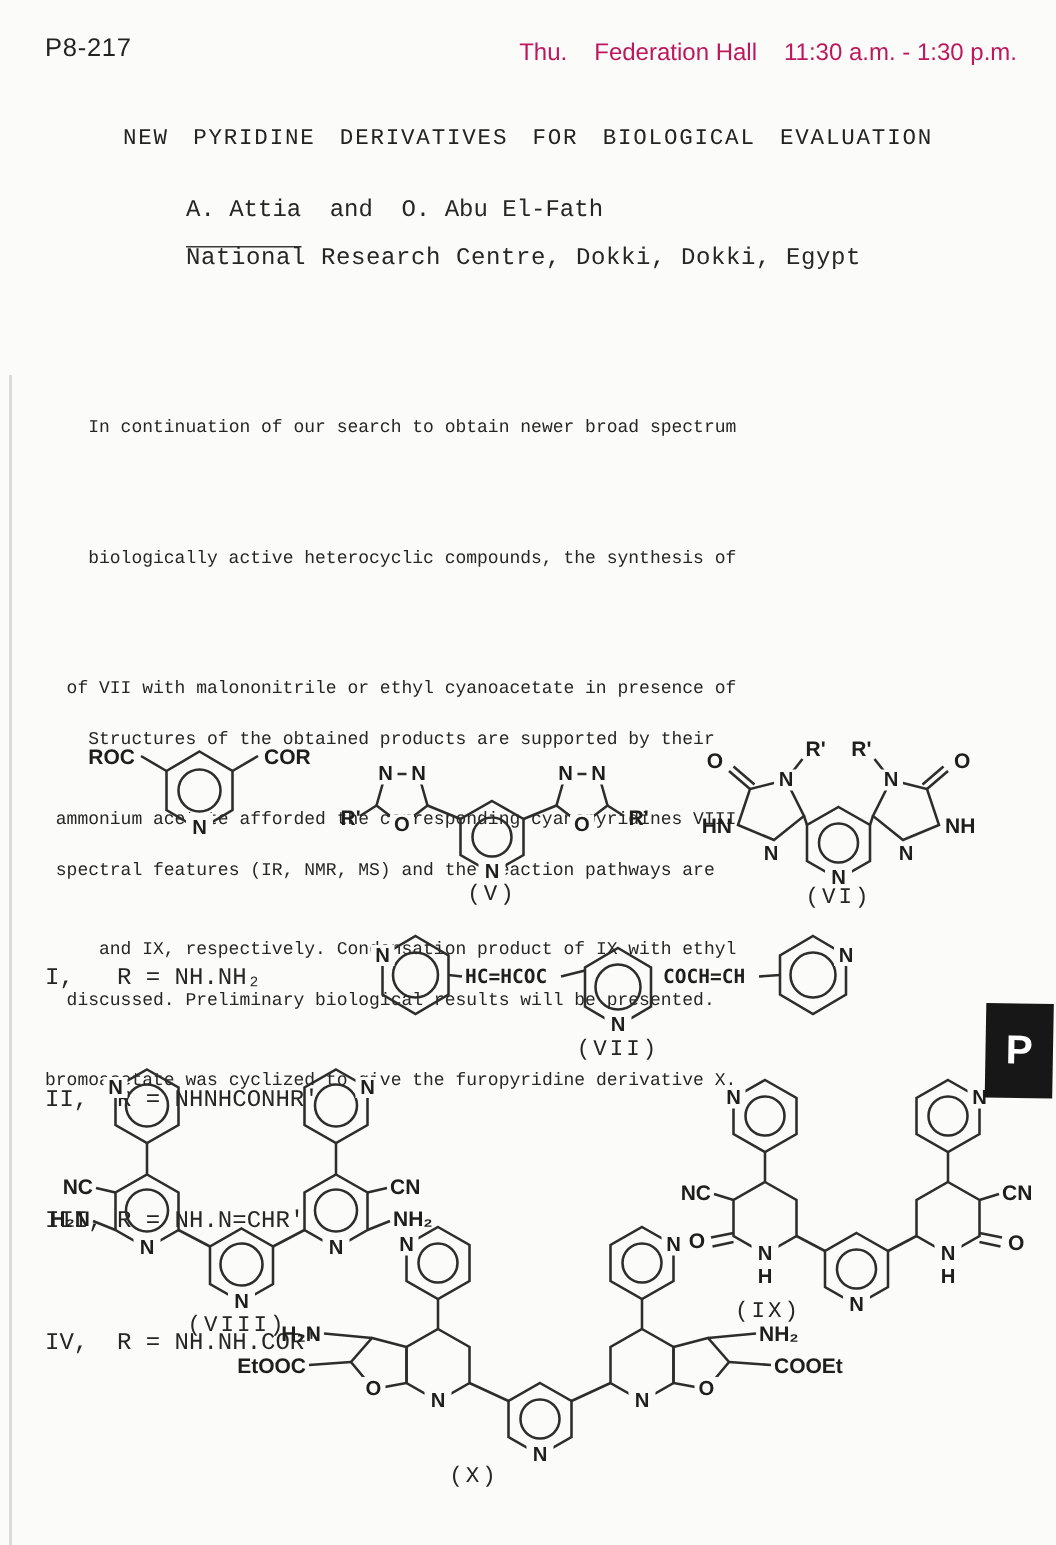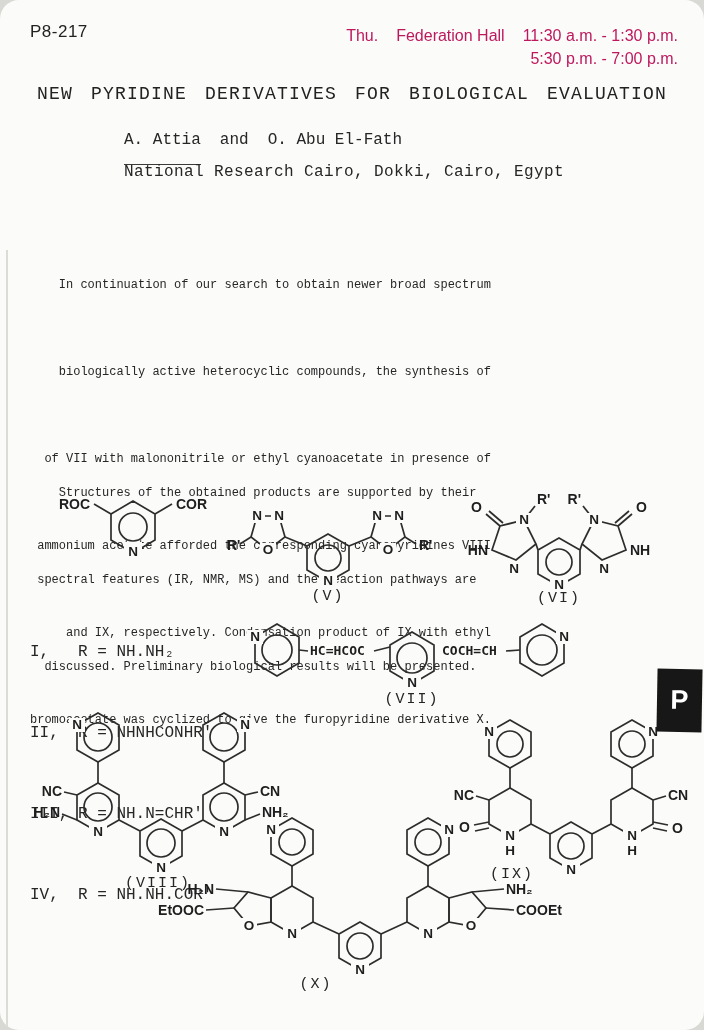--- a/index.html
+++ b/index.html
@@ -1,26 +1,26 @@
 <!DOCTYPE html>
 <html><head>
 <meta charset="utf-8">
 <style>
   html,body{margin:0;padding:0;background:#d8d8d4;}
   .page{position:relative;width:704px;height:1030px;background:#fbfbf9;overflow:hidden;
-        font-family:"Liberation Mono","DejaVu Sans Mono",monospace;color:#262626;border-radius:19px;}
+        font-family:"Liberation Mono","DejaVu Sans Mono",monospace;color:#262626;}
   .scan-edge{position:absolute;left:6px;top:250px;bottom:0;width:2px;background:#cfcfc9;opacity:.7;}
 
   .hdr-code{position:absolute;left:30px;top:22px;font-family:"Liberation Sans",sans-serif;
             font-size:17px;letter-spacing:.5px;color:#222;}
   .hdr-right{position:absolute;right:26px;top:24px;text-align:right;
              font-family:"Liberation Sans",sans-serif;font-size:16px;line-height:23px;color:#be185d;}
   .hdr-line1 span + span{margin-left:18px;}
 
-  .title{position:absolute;left:0;right:0;top:84px;text-align:center;font-size:18px;
+  .title{position:absolute;left:0;right:0;top:84px;text-align:center;font-size:15px;
          letter-spacing:1.2px;word-spacing:6px;color:#222;}
 
   .authors{position:absolute;left:124px;top:131px;font-size:16px;}
   .uname{border-bottom:1.5px solid #3a3a3a;padding-bottom:15px;}
   .conj{margin:0 19px;}
   .affil{position:absolute;left:124px;top:163px;font-size:16px;letter-spacing:.4px;}
 
   .para{position:absolute;left:30px;font-size:12px;line-height:29px;white-space:pre;text-align:right;}
   .p1{top:213px;} .p2{top:421px;}
   .clist{position:absolute;left:30px;top:585px;font-size:16px;line-height:27px;white-space:pre;}
@@ -43,27 +43,26 @@
 <body>
 
 <div class="page">
   <div class="scan-edge"></div>
 
   <div class="hdr-code">P8-217</div>
   <div class="hdr-right">
     <div class="hdr-line1">
       <span>Thu.</span><span>Federation Hall</span><span>11:30 a.m. - 1:30 p.m.</span>
     </div>
-    <div>5:30 p.m. - 7:00 p.m.</div>
   </div>
 
   <div class="title">NEW PYRIDINE DERIVATIVES FOR BIOLOGICAL EVALUATION</div>
 
   <div class="authors"><span class="uname">A. Attia</span><span class="conj">and</span><span>O. Abu El-Fath</span></div>
-  <div class="affil">National Research Cairo, Dokki, Cairo, Egypt</div>
+  <div class="affil">National Research Centre, Dokki, Dokki, Egypt</div>
 
   <div class="para p1">
     <div>    In continuation of our search to obtain newer broad spectrum</div>
     <div>biologically active heterocyclic compounds, the synthesis of</div>
     <div>of VII with malononitrile or ethyl cyanoacetate in presence of</div>
     <div>ammonium acetate afforded the corresponding cyanopyridines VIII</div>
     <div>and IX, respectively. Condensation product of IX with ethyl</div>
     <div>bromoacetate was cyclized to give the furopyridine derivative X.</div>
   </div>
 

